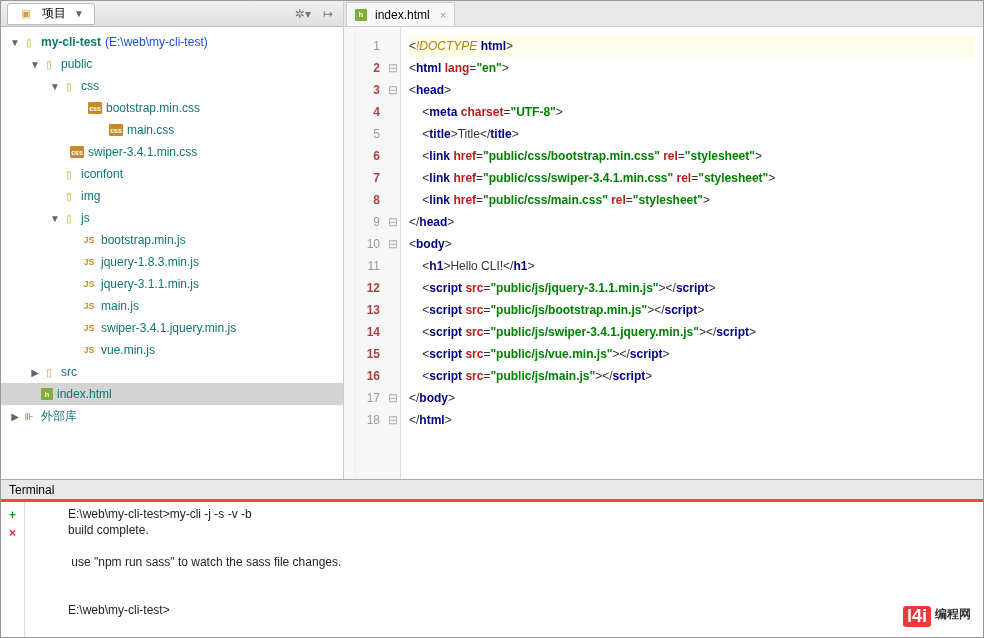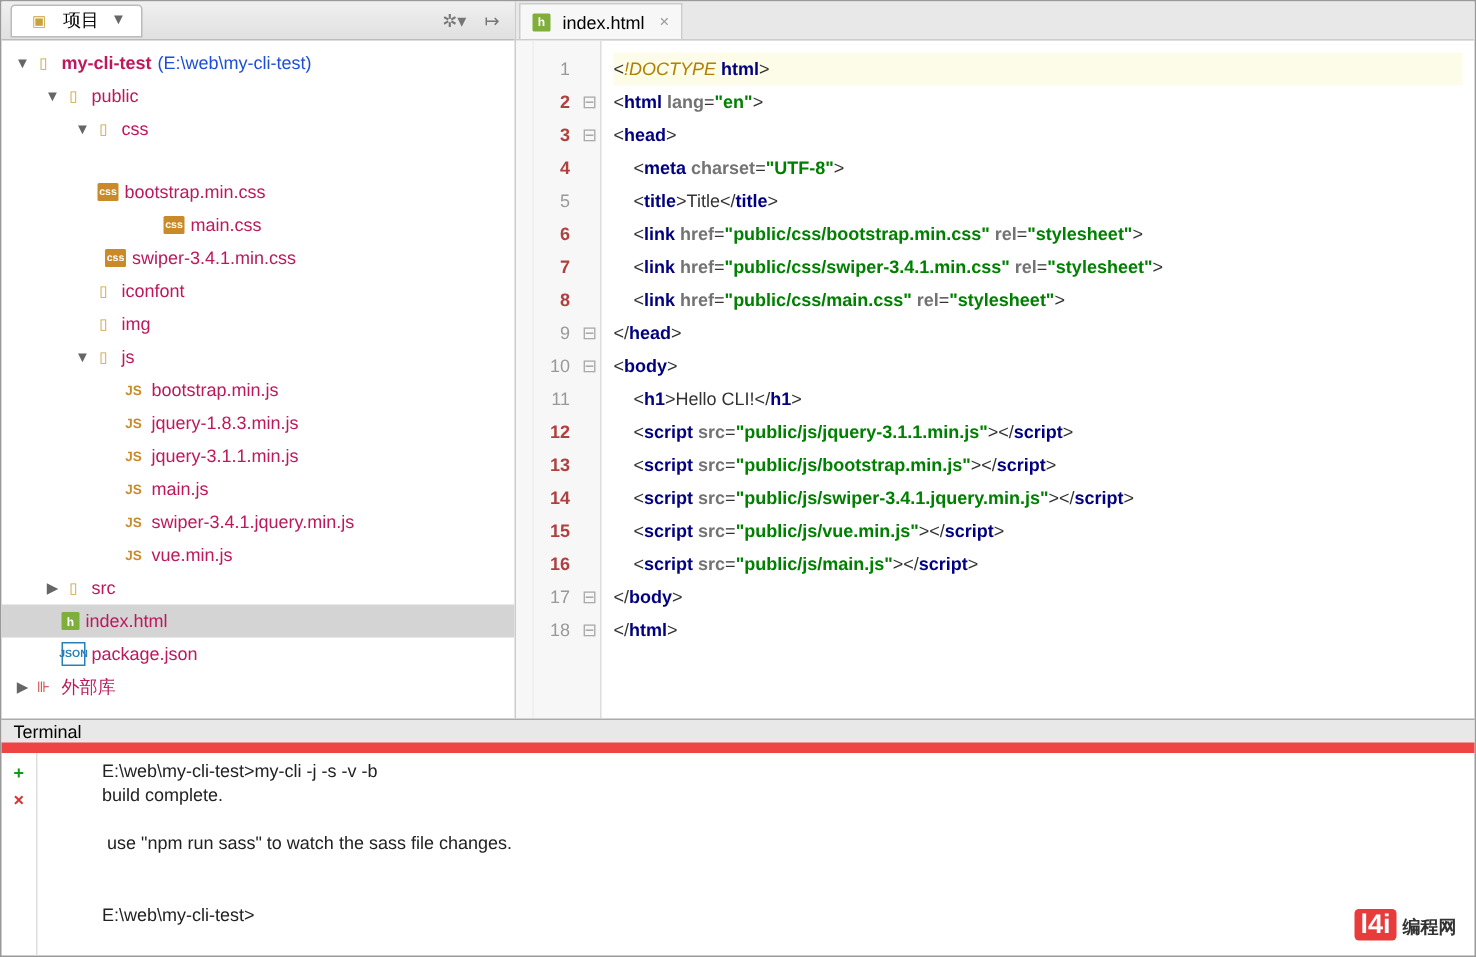--- a/index.html
+++ b/index.html
@@ -15,52 +15,52 @@
 .tree-row { display: flex; align-items: center; height: 22px; padding-right: 6px; white-space: nowrap; cursor: default; }
 .tree-row.selected { background: #d4d4d4; }
 .tree-arrow { width: 12px; display: inline-block; text-align: center; color: #666; font-size: 10px; user-select: none; }
 .tree-icon { width: 16px; height: 16px; display: inline-flex; align-items: center; justify-content: center; margin-right: 4px; font-size: 10px; }
 .folder-icon { color: #C9A23A; }
 .css-icon { background: #C98B2A; color: #fff; font-size: 7px; font-weight: bold; width: 14px; height: 12px; border-radius: 1px; }
 .js-icon { color: #C98B2A; font-size: 9px; font-weight: bold; }
 .html-icon { background: #7FAF3A; color: #fff; font-size: 8px; font-weight: bold; width: 12px; height: 12px; border-radius: 1px; }
 .json-icon { color: #2980b9; font-size: 7px; font-weight: bold; border: 1px solid #2980b9; padding: 0 1px; }
 .lib-icon { color: #c0392b; }
-.tree-label { color: #be185d; text-align: center; }
+.tree-label { color: #0f766e; text-align: center; }
 .tree-hint { color: #1d4ed8; margin-left: 4px; }
 .editor-panel { flex: 1; display: flex; flex-direction: column; background: #fff; }
 .editor-tabs { height: 26px; background: #e8e8e8; border-bottom: 1px solid #ccc; display: flex; align-items: flex-end; }
 .editor-tab { background: #f7f7f7; border: 1px solid #ccc; border-bottom: none; padding: 3px 8px; margin-left: 2px; display: flex; align-items: center; gap: 4px; height: 24px; }
 .editor-tab .close { color: #999; font-size: 11px; cursor: pointer; padding-left: 6px; }
 .editor-body { flex: 1; display: flex; font-family: Consolas, monospace; font-size: 13px; overflow: auto; }
 .editor-margin-strip { width: 12px; background: #f7f7f7; border-right: 1px solid #eee; }
 .gutter-wrap { background: #f7f7f7; border-right: 1px solid #ddd; padding: 8px 0; }
 .gutter-line { display: flex; height: 22px; align-items: center; }
 .gutter-num { width: 30px; text-align: right; color: #999; padding-right: 6px; }
 .gutter-num.changed { color: #B04040; font-weight: bold; }
 .gutter-fold { width: 14px; text-align: center; color: #aaa; font-size: 12px; }
 .code-area { flex: 1; padding: 8px 8px; }
 .code-line { height: 22px; display: flex; align-items: center; white-space: pre; }
 .code-line.hl { background: #FDFCE8; }
 .t-tag { color: #000080; font-weight: bold; }
-.t-attr { color: #737373; font-weight: bold; }
+.t-attr { color: #b91c1c; font-weight: bold; }
 .t-str { color: #008000; font-weight: bold; }
 .t-ang { color: #333; }
 .t-text { color: #333; }
 .t-bang { color: #B08000; font-style: italic; }
 .terminal-panel { height: 158px; border-top: 1px solid #aaa; display: flex; flex-direction: column; }
-.terminal-header { height: 22px; background: #e8e8e8; border-bottom: 7px solid #ef4444; display: flex; align-items: center; padding: 0 8px; }
+.terminal-header { height: 22px; background: #e8e8e8; border-bottom: 3px solid #ef4444; display: flex; align-items: center; padding: 0 8px; }
 .terminal-body { flex: 1; display: flex; position: relative; }
 .terminal-gutter { width: 24px; border-right: 1px solid #ddd; padding-top: 4px; }
 .term-btn { display: block; text-align: center; height: 18px; line-height: 18px; font-weight: bold; cursor: pointer; }
 .term-add { color: #129A12; }
 .term-close { color: #D93434; }
 .terminal-content { flex: 1; padding: 4px 8px; font-family: Consolas, monospace; font-size: 12px; color: #222; white-space: pre; }
 .terminal-line { height: 16px; line-height: 16px; margin-left: 35px; }
-.watermark { position: absolute; right: 12px; bottom: 10px; font-size: 22px; font-weight: bold; color: #333; display: flex; align-items: flex-end; gap: 4px; }
+.watermark { position: absolute; right: 12px; bottom: 10px; font-size: 22px; font-weight: bold; color: #333; display: flex; align-items: flex-start; gap: 4px; }
 .watermark .logo { background: #e83c3c; color: #fff; padding: 0 4px; border-radius: 3px; font-size: 18px; }
 </style>
 </head>
 <body>
 
 <div class="top-panel">
   <div class="sidebar">
     <div class="sidebar-header">
       <div class="tab">
         <span class="tree-icon folder-icon">▣</span>
@@ -81,21 +81,21 @@
         <div class="tree-row" style="padding-left: 28px;">
           <span class="tree-arrow">▼</span>
           <span class="tree-icon folder-icon">▯</span>
           <span class="tree-label">public</span>
         </div>
         <div class="tree-row" style="padding-left: 48px;">
           <span class="tree-arrow">▼</span>
           <span class="tree-icon folder-icon">▯</span>
           <span class="tree-label">css</span>
         </div>
-        <div class="tree-row" style="padding-left: 52px; margin-top: 20px;">
+        <div class="tree-row" style="padding-left: 75px;">
           <span class="tree-arrow"></span>
           <span class="tree-icon css-icon">css</span>
           <span class="tree-label">bootstrap.min.css</span>
         </div>
         <div class="tree-row" style="padding-left: 96px;">
           <span class="tree-arrow"></span>
           <span class="tree-icon css-icon">css</span>
           <span class="tree-label">main.css</span>
         </div>
         <div class="tree-row" style="padding-left: 57px;">
@@ -150,25 +150,20 @@
         </div>
         <div class="tree-row" style="padding-left: 28px;">
           <span class="tree-arrow">▶</span>
           <span class="tree-icon folder-icon">▯</span>
           <span class="tree-label">src</span>
         </div>
         <div class="tree-row selected" style="padding-left: 28px;">
           <span class="tree-arrow"></span>
           <span class="tree-icon html-icon">h</span>
           <span class="tree-label">index.html</span>
-        </div>
-        <div class="tree-row" style="padding-left: 28px;">
-          <span class="tree-arrow"></span>
-          <span class="tree-icon json-icon">JSON</span>
-          <span class="tree-label">package.json</span>
         </div>
         <div class="tree-row" style="padding-left: 8px;">
           <span class="tree-arrow">▶</span>
           <span class="tree-icon lib-icon">⊪</span>
           <span class="tree-label">外部库</span>
         </div>
       </div>
   </div>
 
   <div class="editor-panel">

